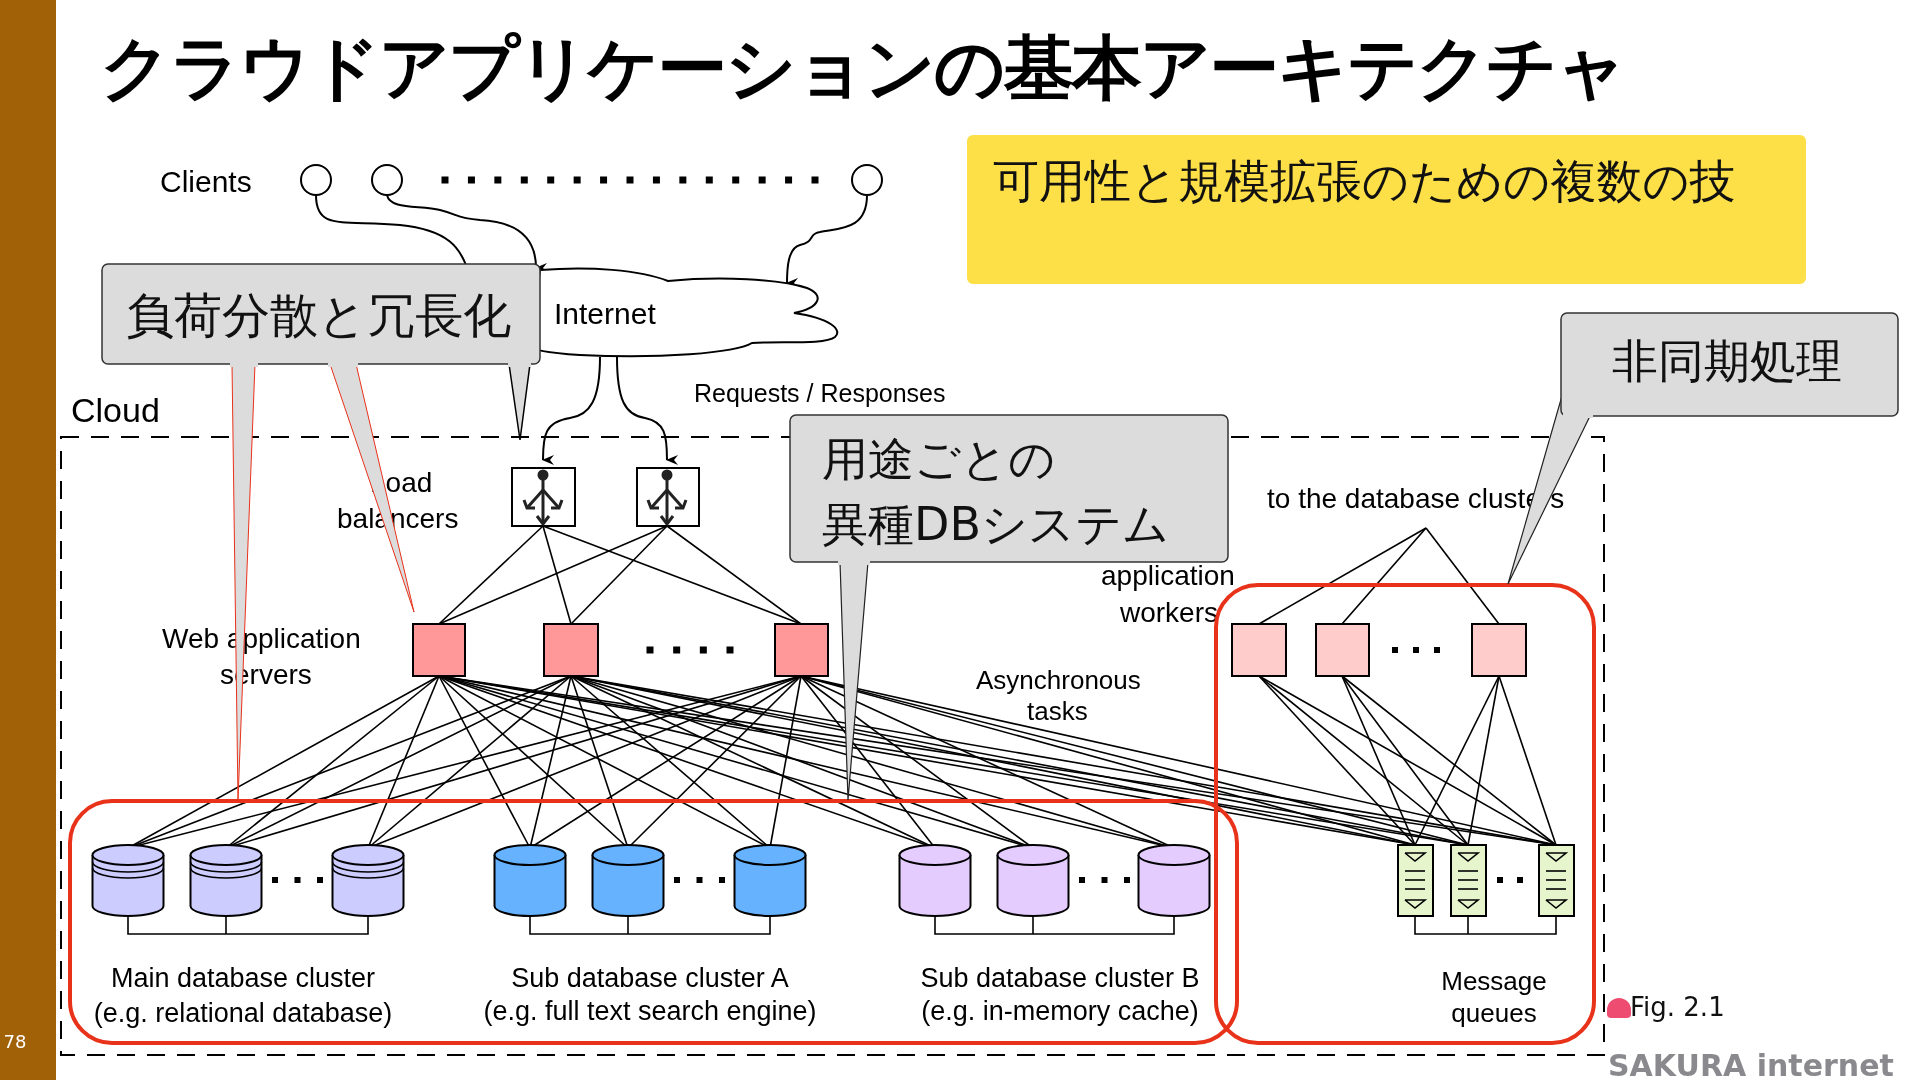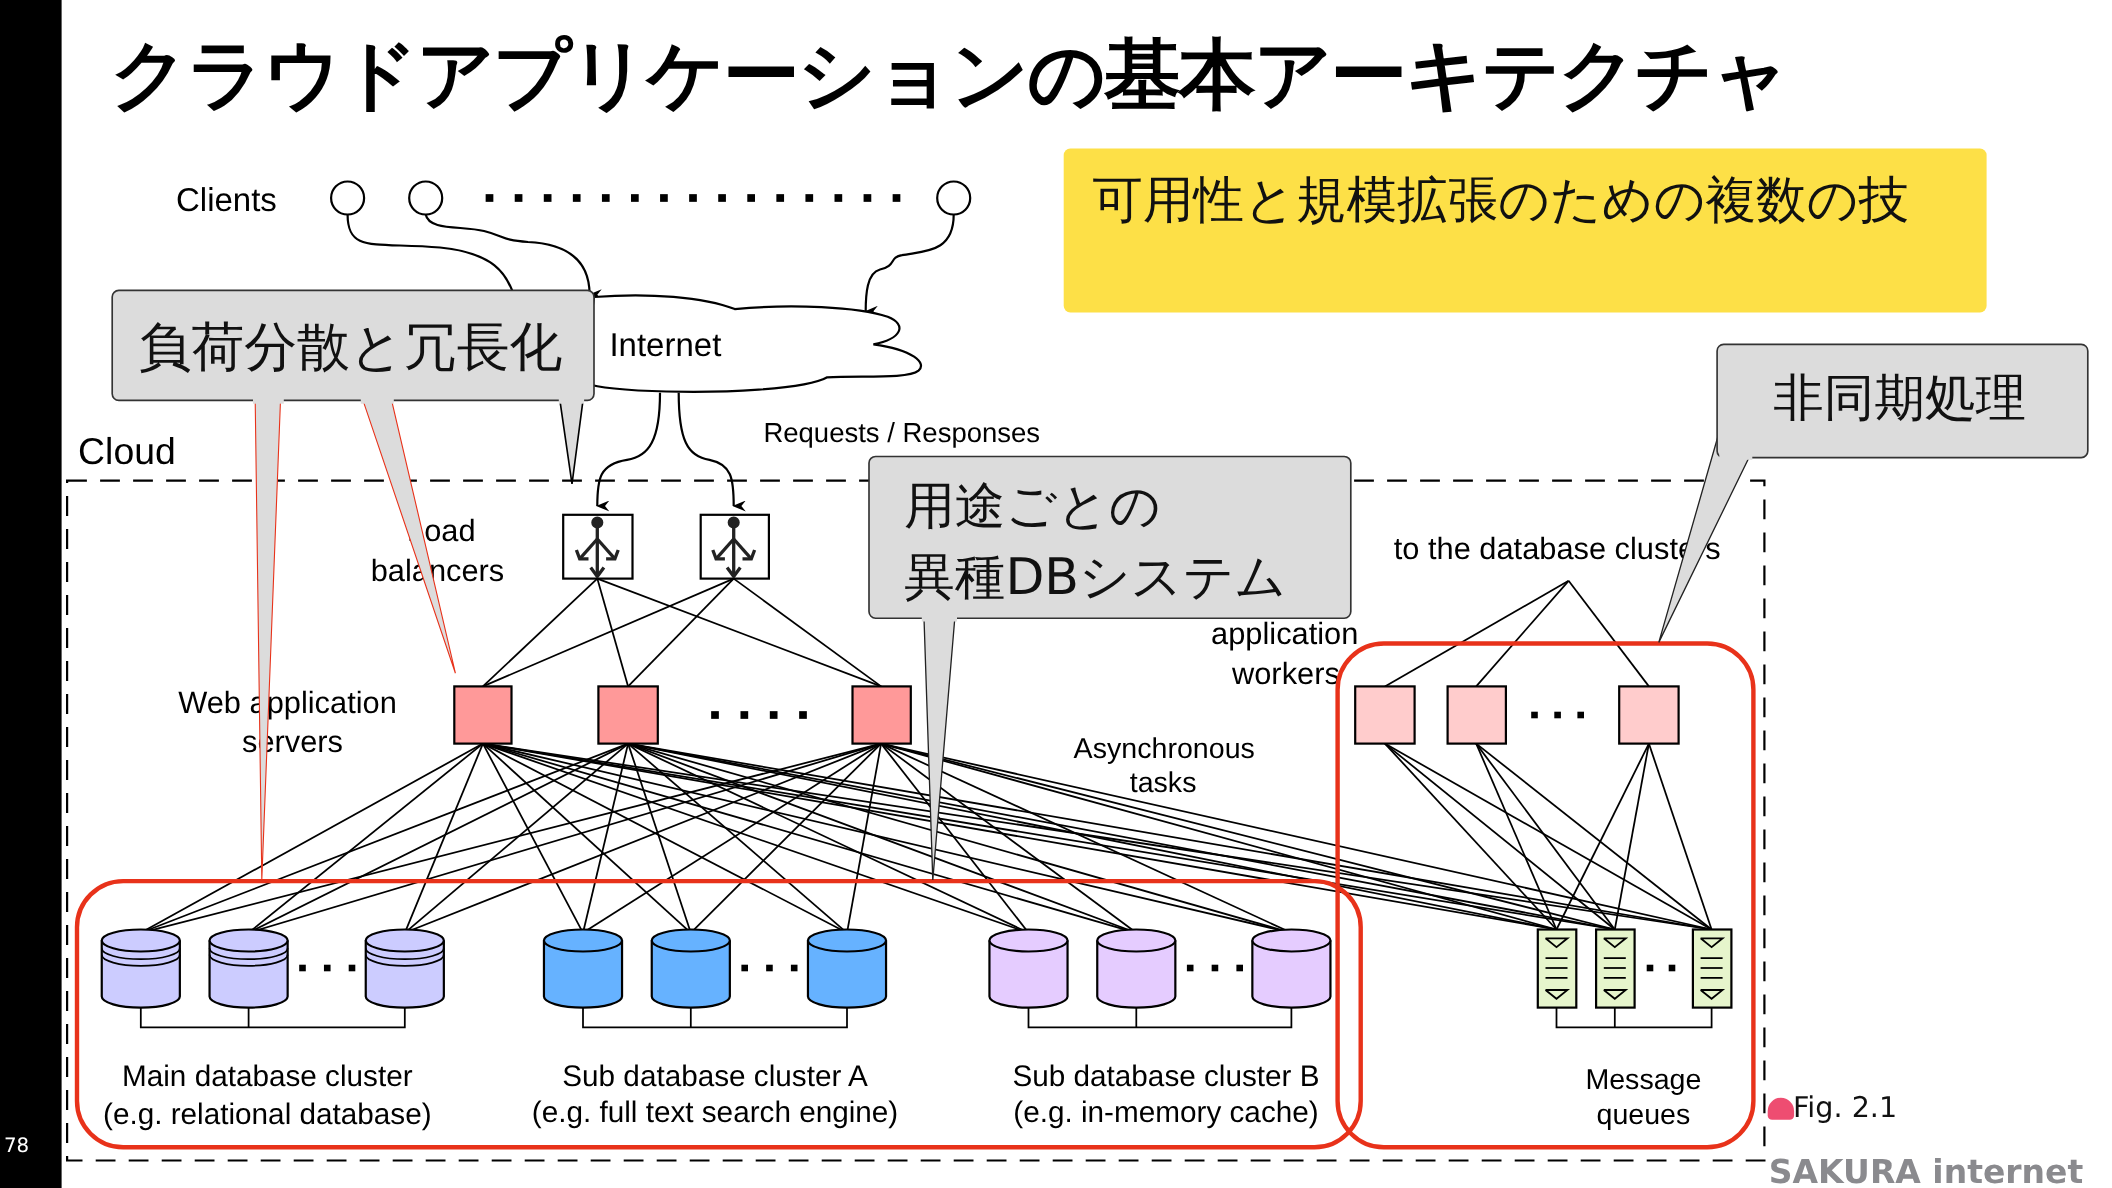--- a/index.html
+++ b/index.html
@@ -1,18 +1,18 @@
 <!DOCTYPE html>
 <html><head>
 <meta charset="utf-8">
 <style>
   html, body { margin:0; padding:0; }
   body { width:1920px; height:1080px; background:#ffffff; position:relative; overflow:hidden;
          font-family:"Liberation Sans", "DejaVu Sans", sans-serif; }
-  #sidebar { position:absolute; left:0; top:0; width:56px; height:1080px; background:#000000; }
+  #sidebar { position:absolute; left:0; top:0; width:56px; height:1080px; background:#a16207; }
   #page-num { position:absolute; left:0; bottom:28px; width:30px; text-align:center; color:#ffffff;
               font-family:"DejaVu Sans", sans-serif; font-size:18px; }
   #title { position:absolute; left:100px; top:22px; font-family:"DejaVu Sans", sans-serif;
            font-weight:bold; font-size:70px; letter-spacing:-2px; color:#000; white-space:nowrap; }
   #diagram { position:absolute; left:0; top:0; width:1920px; height:1080px; }
   .lbl { font-family:"Liberation Sans", sans-serif; fill:#000; }
   .jp { font-family:"DejaVu Sans", sans-serif; fill:#111; }
   #note { position:absolute; left:967px; top:135px; width:839px; height:149px; background:#fde047;
           border-radius:6px; font-family:"DejaVu Sans", sans-serif; font-size:46px; line-height:56px;
           color:#111; padding:18px 0 0 26px; box-sizing:border-box; }

